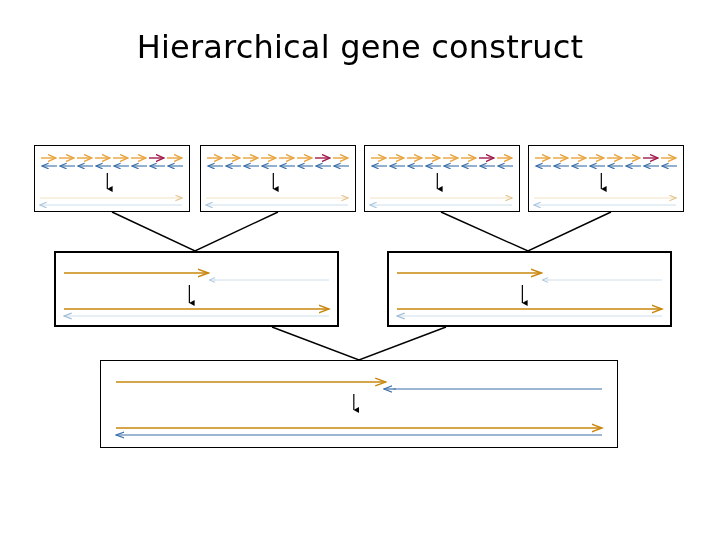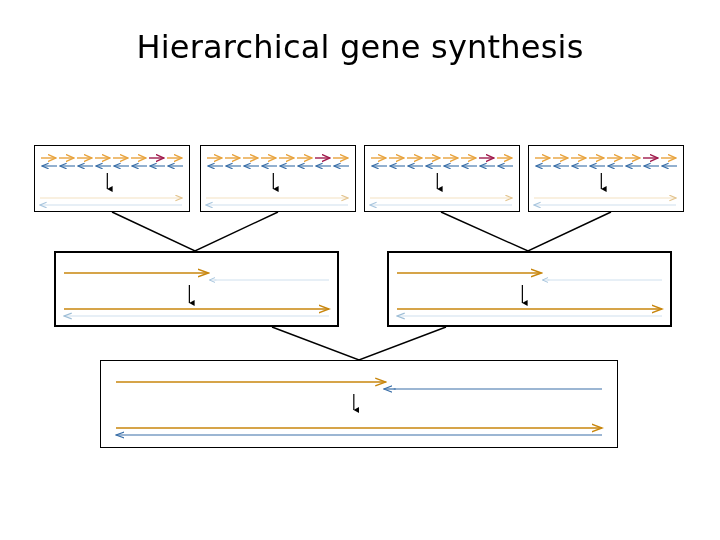--- a/index.html
+++ b/index.html
@@ -66,21 +66,21 @@
     pointer-events:none;
   }
   svg.connectors{z-index:2;}
   svg.strands{z-index:8;}
 </style>
 </head>
 <body>
 
 <div id="stage">
 
-  <div class="title">Hierarchical gene synthesis</div>
+  <div class="title">Hierarchical gene construct</div>
 
   <svg class="layer connectors" viewBox="0 0 720 540">
 
     <polyline points="112,212 195,251 278,212" fill="none" stroke="#000000" stroke-width="1.4"></polyline>
 
     <polyline points="441,212 528,251 611,212" fill="none" stroke="#000000" stroke-width="1.4"></polyline>
 
     <polyline points="272,327 359,360 446,327" fill="none" stroke="#000000" stroke-width="1.4"></polyline>
   </svg>
 

